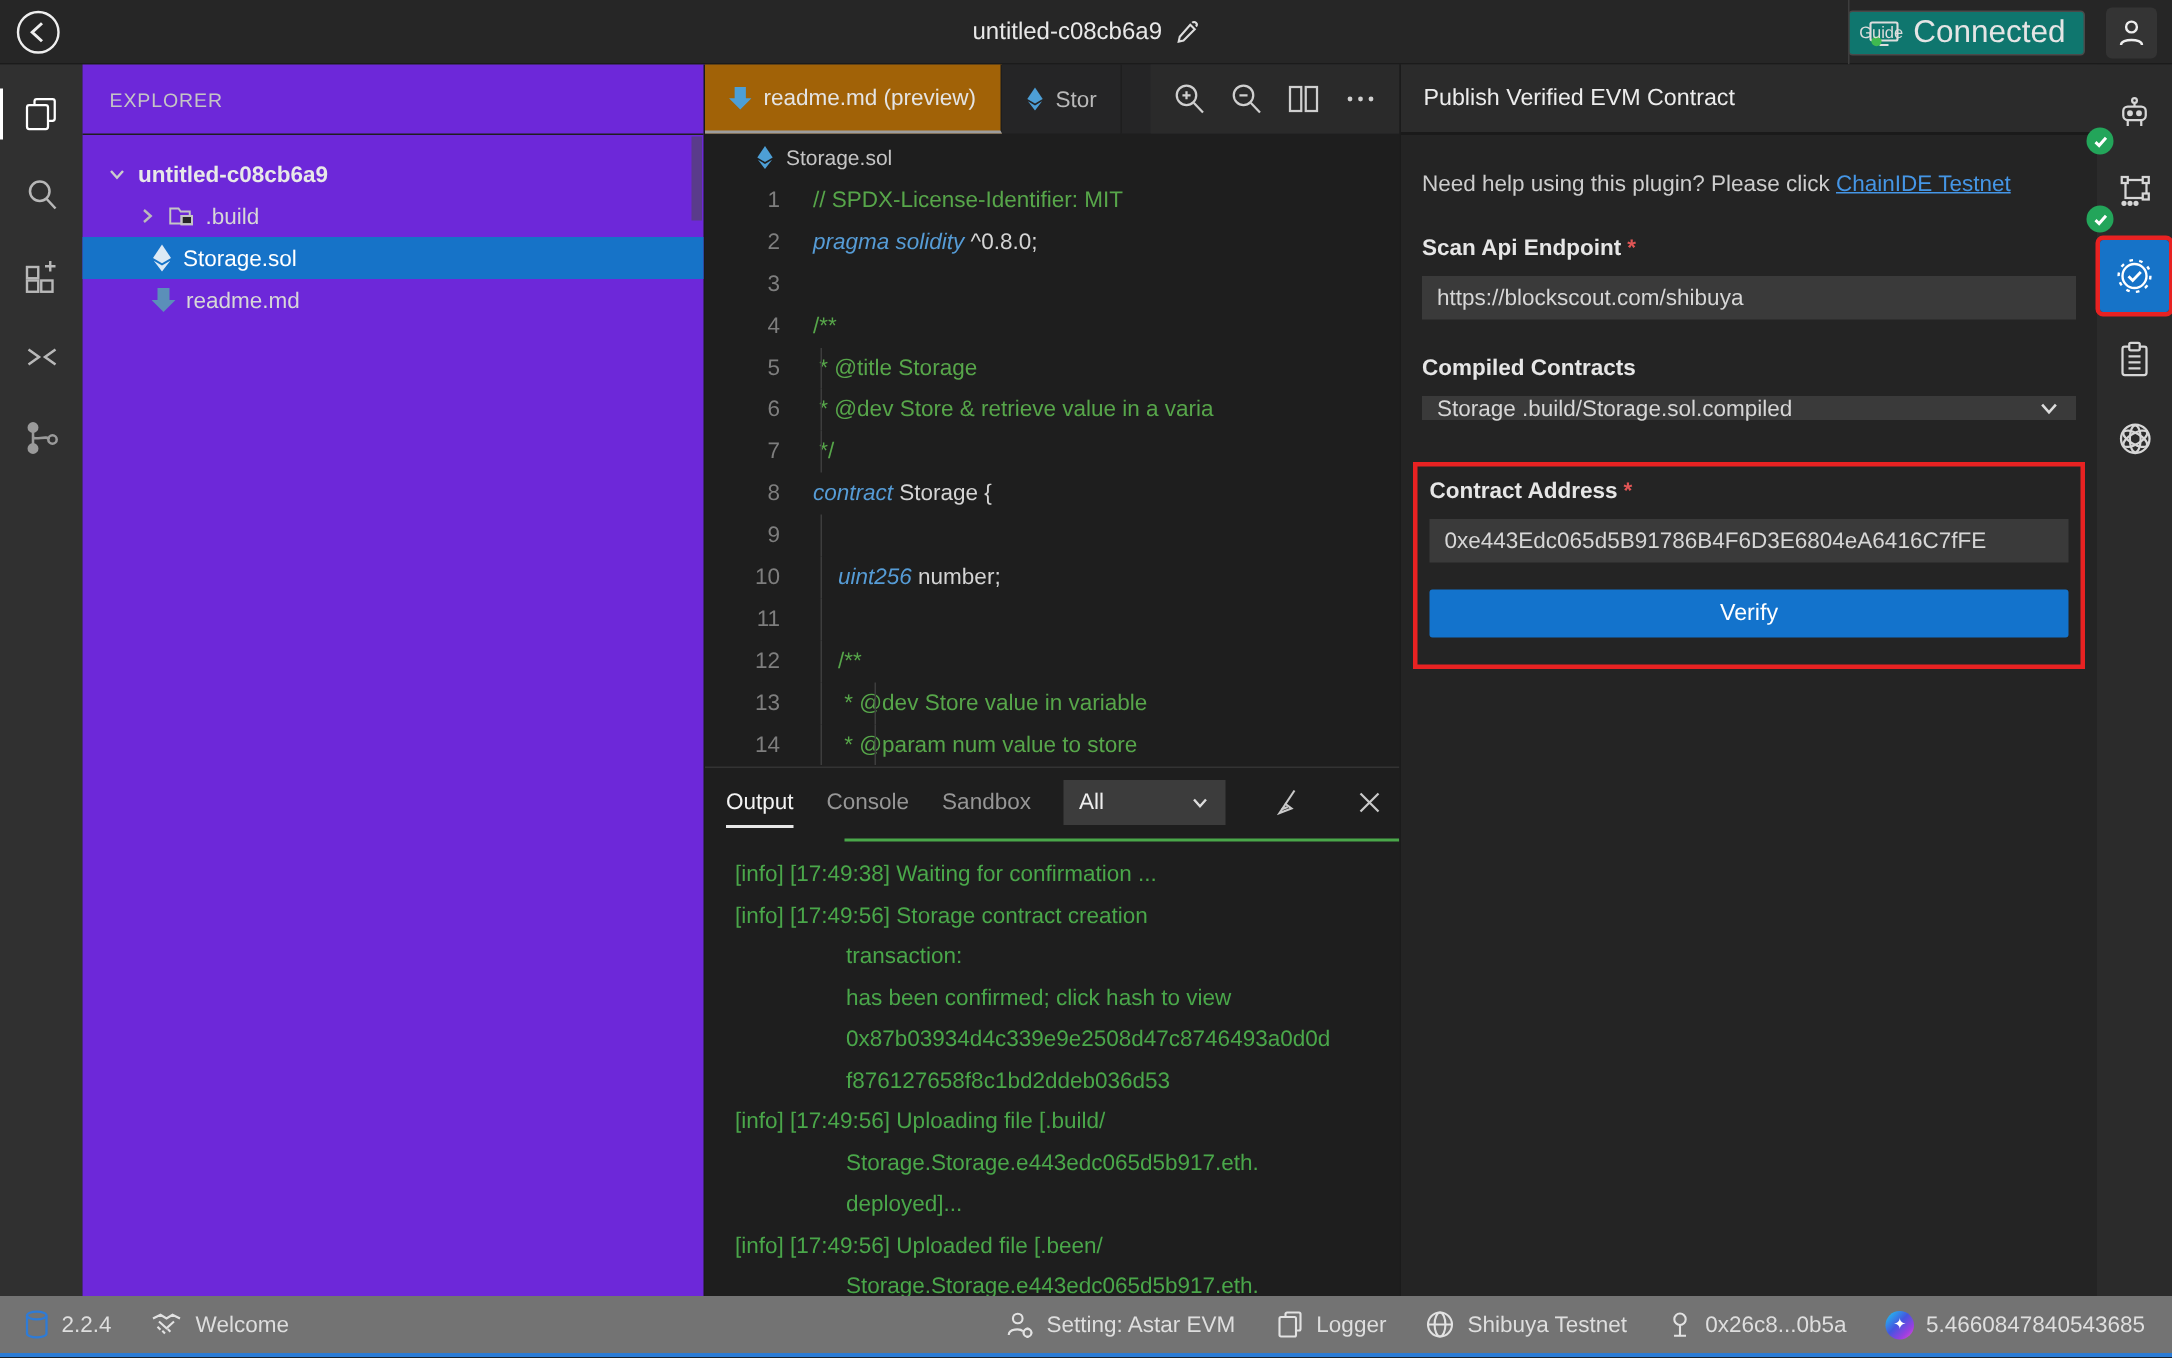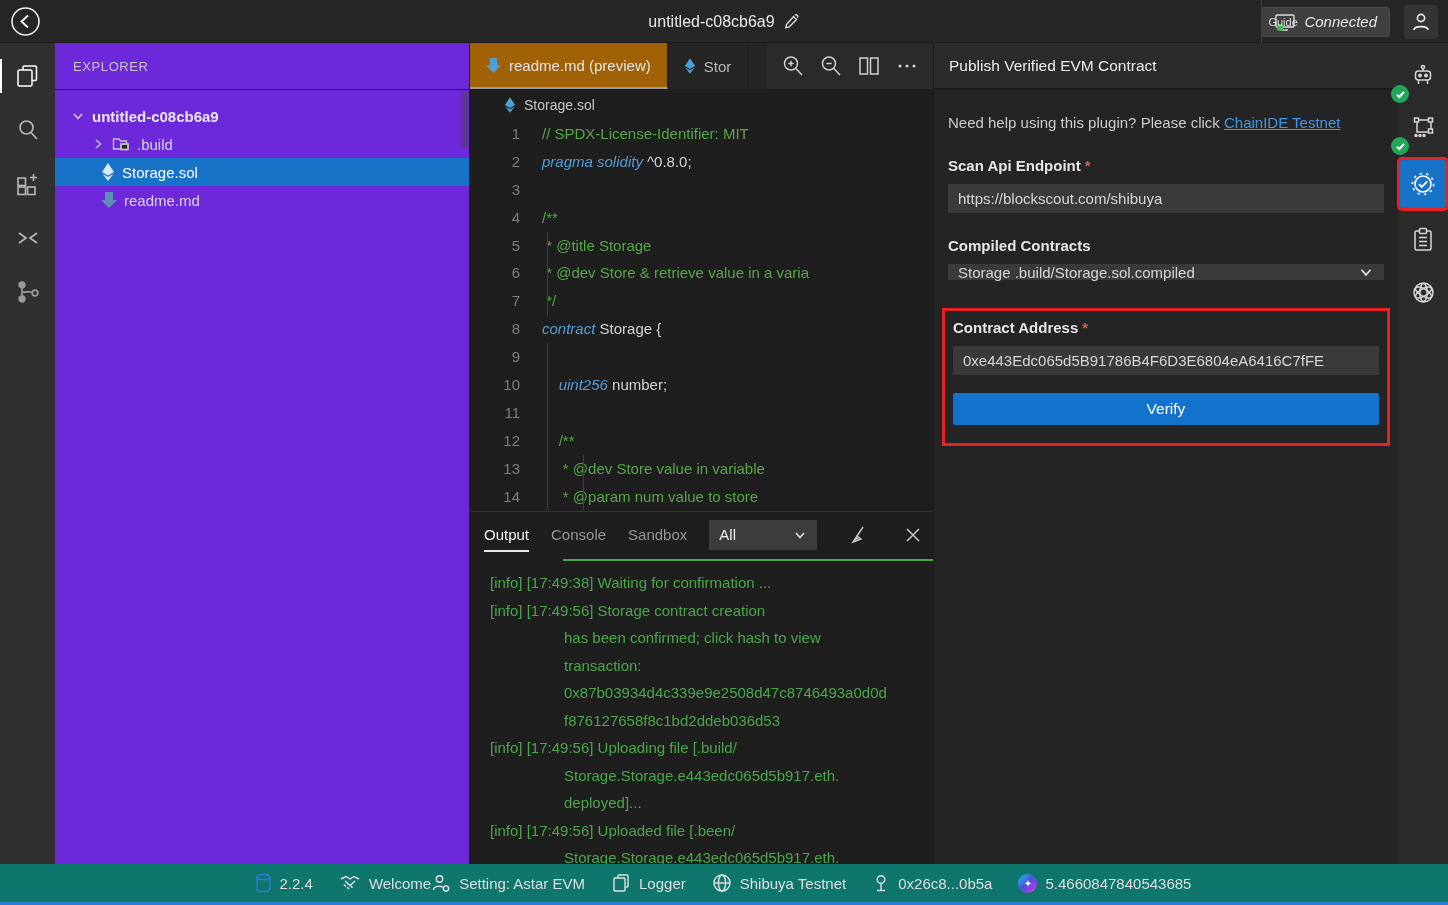--- a/index.html
+++ b/index.html
@@ -10,21 +10,21 @@
   html,body{background:#111;}
   #app{position:relative;width:1448px;height:905px;background:#1e1e1e;overflow:hidden;color:#ccc;}
   svg{display:block;}
 
   
   .topbar{position:absolute;left:0;top:0;width:1448px;height:43px;background:#262626;display:flex;align-items:center;border-bottom:1px solid #1b1b1b;}
   .backbtn{position:absolute;left:10px;top:6px;width:31px;height:31px;background:none;border:none;cursor:pointer;color:#eee;}
   .title-wrap{position:absolute;left:0;right:0;top:0;height:43px;display:flex;align-items:center;justify-content:center;gap:8px;color:#e8e8e8;font-size:16px;}
   .topbar-right{position:absolute;right:10px;top:0;height:43px;display:flex;align-items:center;gap:14px;}
   .guide{display:flex;align-items:center;gap:7px;color:#ddd;font-size:11px;cursor:pointer;}
-  .connected{display:flex;align-items:center;gap:8px;background:#404040;border:1px solid #4a4a4a;border-radius:3px;height:30px;padding:0 12px;font-size:15px;color:#e5e5e5;cursor:pointer;font-style:italic;}
+  .connected{display:flex;align-items:center;gap:8px;background:#0f766e;border:1px solid #4a4a4a;border-radius:3px;height:30px;padding:0 12px;font-size:21px;color:#e5e5e5;cursor:pointer;}
   .avatar{width:34px;height:34px;background:#343434;border-radius:4px;display:flex;align-items:center;justify-content:center;cursor:pointer;color:#eee;}
 
   
   .main{position:absolute;left:0;top:43px;width:1448px;height:821px;}
   .actbar{position:absolute;top:0;height:821px;background:#303030;display:flex;flex-direction:column;align-items:center;}
   .actbar.left{left:0;width:55px;padding-top:10px;gap:8px;}
   .actbar.right{left:1398px;width:50px;background:#2b2b2b;padding-top:10px;gap:6px;}
   .act-item{position:relative;width:46px;height:46px;border:none;background:none;color:#b8b8b8;display:flex;align-items:center;justify-content:center;cursor:pointer;}
   .act-item.active-left{color:#fff;}
   .act-item.active-left::before{content:"";position:absolute;left:-5px;top:6px;width:2px;height:34px;background:#fff;}
@@ -80,21 +80,21 @@
   .helprow a{color:var(--link);text-decoration:underline;cursor:pointer;}
   .flabel{font-weight:bold;color:#e6e6e6;margin-bottom:10px;}
   .req{color:#e05555;margin-left:4px;}
   .tinput{width:100%;height:29px;background:#3a3a3a;border:none;color:#d6d6d6;font-size:15px;padding:0 10px;outline:none;margin-bottom:24px;font-family:"Liberation Sans",sans-serif;}
   .dselect{width:100%;height:16px;background:#3a3a3a;color:#d6d6d6;display:flex;align-items:center;justify-content:space-between;padding:4px 10px;cursor:pointer;margin-bottom:28px;}
   .redbox{border:3px solid var(--red);margin:0 -6px;padding:8px 8px 18px 8px;}
   .redbox .tinput{margin-bottom:18px;}
   .verify{width:100%;height:32px;background:var(--btn);color:#fff;border:none;font-size:15.5px;cursor:pointer;border-radius:2px;}
 
   
-  .statusbar{position:absolute;left:0;top:864px;width:1448px;height:38px;background:#0f766e;display:flex;align-items:center;font-size:15px;color:#dedede;padding:0 18px 0 16px;justify-content:center;}
+  .statusbar{position:absolute;left:0;top:864px;width:1448px;height:38px;background:#737373;display:flex;align-items:center;font-size:15px;color:#dedede;padding:0 18px 0 16px;justify-content:space-between;}
   .sgroup{display:flex;align-items:center;gap:26px;}
   .sitem{display:flex;align-items:center;gap:8px;cursor:pointer;white-space:nowrap;}
   .astar-coin{width:19px;height:19px;border-radius:50%;background:linear-gradient(135deg,#24b6ee 10%,#4455e0 45%,#9a3fe0 75%,#e84fd0 100%);display:flex;align-items:center;justify-content:center;color:#fff;font-size:10px;}
   .bottomline{position:absolute;left:0;top:902px;width:1448px;height:3px;background:var(--bline);}
 </style>
 </head>
 <body>
 
 <div id="app">
 
@@ -303,22 +303,22 @@
         <button class="ohbtn">
           <svg width="20" height="20" viewBox="0 0 20 20" fill="none" stroke="currentColor" stroke-width="1.5">
               <path d="M4 4 L16 16 M16 4 L4 16"></path>
             </svg>
         </button>
       </div>
       <div class="log" id="log-lines">
         <div class="partial-line"></div>
       <div class="log-line">[info] [17:49:38] Waiting for confirmation ...</div>
           <div class="log-line">[info] [17:49:56] Storage contract creation</div>
+          <div class="log-line cont">transaction:</div>
           <div class="log-line cont">has been confirmed; click hash to view</div>
-          <div class="log-line cont">transaction:</div>
           <div class="log-line cont">0x87b03934d4c339e9e2508d47c8746493a0d0d</div>
           <div class="log-line cont">f876127658f8c1bd2ddeb036d53</div>
           <div class="log-line">[info] [17:49:56] Uploading file [.build/</div>
           <div class="log-line cont">Storage.Storage.e443edc065d5b917.eth.</div>
           <div class="log-line cont">deployed]...</div>
           <div class="log-line">[info] [17:49:56] Uploaded file [.been/</div>
           <div class="log-line cont">Storage.Storage.e443edc065d5b917.eth.</div>
         </div>
     </section>
 

